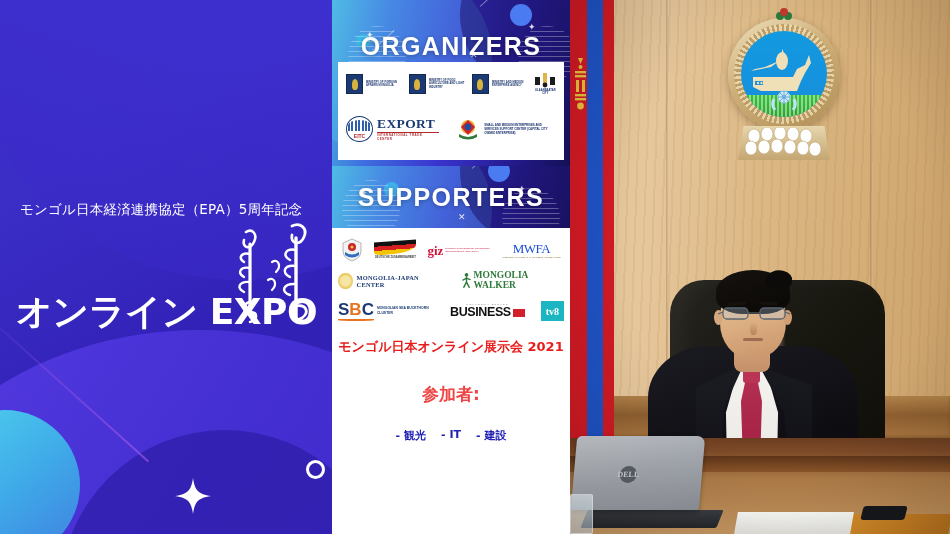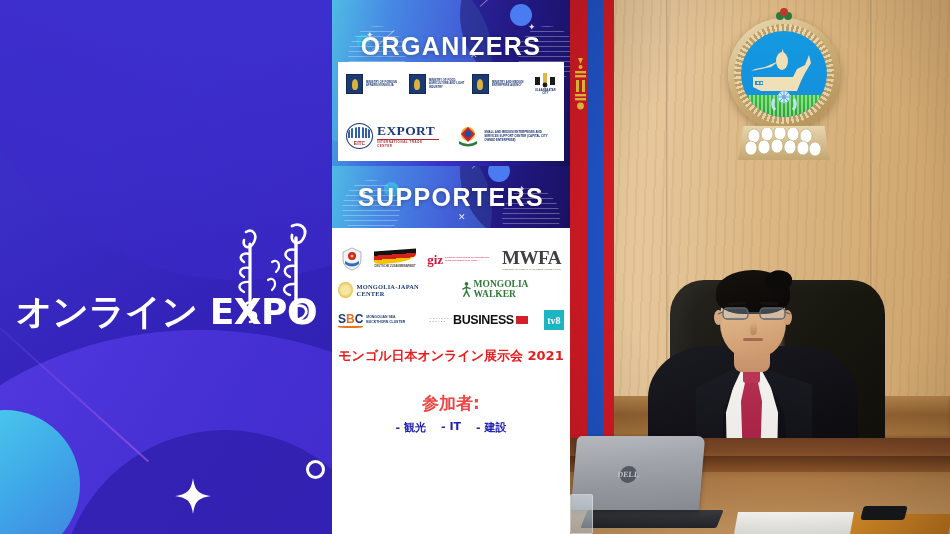--- a/index.html
+++ b/index.html
@@ -99,21 +99,21 @@
     background:#4a7bf0; }
   .b-hatch{ position:absolute; width:58px; height:58px; border-radius:50%;
     background:repeating-linear-gradient(180deg,rgba(255,255,255,.30) 0 1px,transparent 1px 5px); }
   .b-spark{ position:absolute; color:rgba(255,255,255,.85); font-size:9px; }
   .b-streak{ position:absolute; height:1px; background:rgba(255,255,255,.45);
     transform:rotate(-42deg); transform-origin:left center; }
 
   .logo-area{ background:#fff; padding:6px 8px 8px; }
   .logo-row{ display:flex; align-items:center; justify-content:center; gap:7px; }
   .logo-row.r1{ height:32px; }
-  .logo-row.r2{ height:34px; margin-top:19px; }
+  .logo-row.r2{ height:34px; margin-top:12px; }
 
   .gov-logo{ display:flex; align-items:center; gap:3px; }
   .gov-crest{
     width:17px; height:20px; background:#1b3a73;
     display:flex; align-items:center; justify-content:center; flex:0 0 auto;
     border:.5px solid #13294f;
   }
   .gov-crest i{ display:block; width:6px; height:11px; background:#d9b43c;
     border-radius:50% 50% 40% 40%; }
   .gov-txt{ font-size:2.6px; line-height:1.35; color:#14306b; font-weight:bold;
@@ -131,58 +131,58 @@
     font-family:"Liberation Serif", serif; line-height:1; }
   .export-sub{ font-size:2.9px; color:#b3282d; letter-spacing:.6px; font-weight:bold;
     border-top:.6px solid #b3282d; padding-top:.5px; margin-top:1px; }
 
   .smesc{ display:flex; align-items:center; gap:4px; }
   .smesc-crest{ width:24px; height:22px; flex:0 0 auto; }
   .smesc-txt{ font-size:2.9px; line-height:1.4; color:#17306e; font-weight:bold;
     max-width:72px; text-transform:uppercase; }
 
   
-  .sup-area{ background:#fff; padding:16px 6px 6px; }
+  .sup-area{ background:#fff; padding:7px 6px 6px; }
   .sup-row{ display:flex; align-items:center; justify-content:center; gap:11px; }
   .sup-row.s1{ height:30px; }
   .sup-row.s2{ height:27px; margin-top:2px; gap:20px; }
   .sup-row.s3{ height:30px; margin-top:2px; gap:16px; }
 
   .germ{ display:flex; flex-direction:column; align-items:center; }
   .germ-flag{ width:42px; height:13px;
     background:linear-gradient(180deg,#111 0 33%,#d61f1f 33% 66%,#f2c300 66% 100%);
     border-radius:0 0 60% 20%; transform:skewY(-4deg); }
   .germ-t{ font-size:2.7px; color:#444; font-weight:bold; margin-top:1.5px; text-align:center; }
   .giz{ display:flex; align-items:center; gap:2px; }
   .giz-w{ font-size:13px; font-weight:bold; color:#d3143c; line-height:1;
     font-family:"Liberation Serif", serif; }
   .giz-t{ font-size:2.5px; color:#d3143c; line-height:1.4; max-width:46px; }
   .mwfa{ display:flex; flex-direction:column; align-items:center; }
-  .mwfa-w{ font-size:19px; font-weight:bold; color:#404040; line-height:1;
+  .mwfa-w{ font-size:13px; font-weight:normal; color:#1d4ed8; line-height:1;
     font-family:"Liberation Serif", serif; letter-spacing:-.5px; }
   .mwfa-t{ font-size:2.5px; color:#7a6a2c; margin-top:1px; text-align:center; }
 
   .mjc{ display:flex; align-items:center; gap:4px; }
   .mjc-sun{ width:16px; height:16px; border-radius:50%;
     background:radial-gradient(circle,#f6e6a6 0 40%,#e8c24e 70%,#d9a82c 100%); }
   .mjc-w{ font-size:6.4px; font-weight:bold; color:#1b3a73; letter-spacing:.2px;
     font-family:"Liberation Serif", serif; }
   .mwk{ display:flex; align-items:center; gap:2px; }
   .mwk-fig{ width:12px; height:17px; }
   .mwk-w{ font-size:9.5px; font-weight:bold; color:#2f7a3a; line-height:.95;
     font-family:"Liberation Serif", serif; }
 
   .sbc{ display:flex; align-items:center; gap:3px; }
-  .sbc-w{ font-size:12px; font-weight:bold; color:#1b3a73; line-height:1;
+  .sbc-w{ font-size:17px; font-weight:bold; color:#1b3a73; line-height:1;
     position:relative; }
   .sbc-w u{ color:#e8731f; text-decoration:none; }
   .sbc-bar{ height:2px; background:#e8731f; border-radius:2px; margin-top:1px;
     border-radius:0 0 60% 60%; }
   .sbc-t{ font-size:3.4px; line-height:1.4; color:#1b3a73; font-weight:bold; }
-  .biz{ display:flex; flex-direction:row; align-items:center; }
+  .biz{ display:flex; flex-direction:column; align-items:center; }
   .biz-top{ font-size:2.4px; color:#777; letter-spacing:1.2px; }
   .biz-row{ display:flex; align-items:center; gap:2px; }
   .biz-w{ font-size:12.5px; font-weight:bold; color:#111; letter-spacing:-.4px; line-height:1; }
   .biz-sq{ width:12px; height:8px; background:#d12027; }
   .tv8{ width:26px; height:20px; background:#1bb6c1; color:#fff;
     display:flex; align-items:center; justify-content:center;
     font-size:10px; font-weight:bold; font-family:"Liberation Serif", serif; }
 
   
   .bottom-block{ background:#fff; padding:6px 4px 0; text-align:center; }
@@ -190,21 +190,21 @@
     font-family:"DejaVu Sans", sans-serif; white-space:nowrap; }
   .mn-jp-line{ color:#e81c1c; font-size:13px; font-weight:bold; line-height:1.25;
     margin-top:1px; font-family:"DejaVu Sans", sans-serif; white-space:nowrap; }
   .url{ color:#2020b4; font-size:13.5px; font-weight:bold; margin-top:8px;
     letter-spacing:.2px; font-family:"DejaVu Sans", sans-serif; }
   .sanka-title{ color:#ef4444; font-size:17px; font-weight:bold; margin-top:28px;
     font-family:"DejaVu Sans", sans-serif; }
   .sanka-row{ color:#2020b4; font-size:11px; font-weight:bold; margin-top:9px;
     font-family:"DejaVu Sans", sans-serif; white-space:nowrap;
     display:flex; justify-content:center; gap:13px; }
-  .sanka-row.two{ margin-top:5px; gap:15px; }
+  .sanka-row.two{ margin-top:22px; gap:15px; }
 
   
   .photo{
     position:absolute; left:570px; top:0; width:380px; height:534px;
     overflow:hidden;
     background:linear-gradient(100deg,#d9b483 0%,#e3c496 20%,#dcb泛 35%,#d8b282 60%,#cfa772 100%);
   }
   .wall{
     position:absolute; inset:0;
     background:
@@ -365,20 +365,21 @@
     <div class="lp-blob"></div>
     <div class="lp-circle-cyan"></div>
     <div class="lp-diag"></div>
     <div class="lp-ring"></div>
     <div class="lp-star">
       <svg viewBox="0 0 40 40" width="36" height="36" aria-hidden="true">
         <path d="M20 0 C22 14 26 18 40 20 C26 22 22 26 20 40 C18 26 14 22 0 20 C14 18 18 14 20 0 Z" fill="#ffffff"></path>
       </svg>
     </div>
 
+    <div class="epa-line">モンゴル日本経済連携協定（EPA）5周年記念</div>
     <div class="online-expo">オンライン EXPO</div>
 
     <div class="mn-script">
       <svg viewBox="0 0 100 110" width="100" height="110" aria-hidden="true">
         <g stroke="#ffffff" fill="none" stroke-linecap="round" stroke-linejoin="round">
           <path d="M18 14 C24 10 30 16 26 24 C22 32 14 30 16 22" stroke-width="2.6"></path>
           <path d="M22 26 L22 96" stroke-width="3.2"></path>
           <path d="M22 36 C13 34 10 40 16 44" stroke-width="2.4"></path>
           <path d="M22 50 C12 48 9 55 16 59" stroke-width="2.4"></path>
           <path d="M22 64 C11 63 8 70 16 74" stroke-width="2.4"></path>

